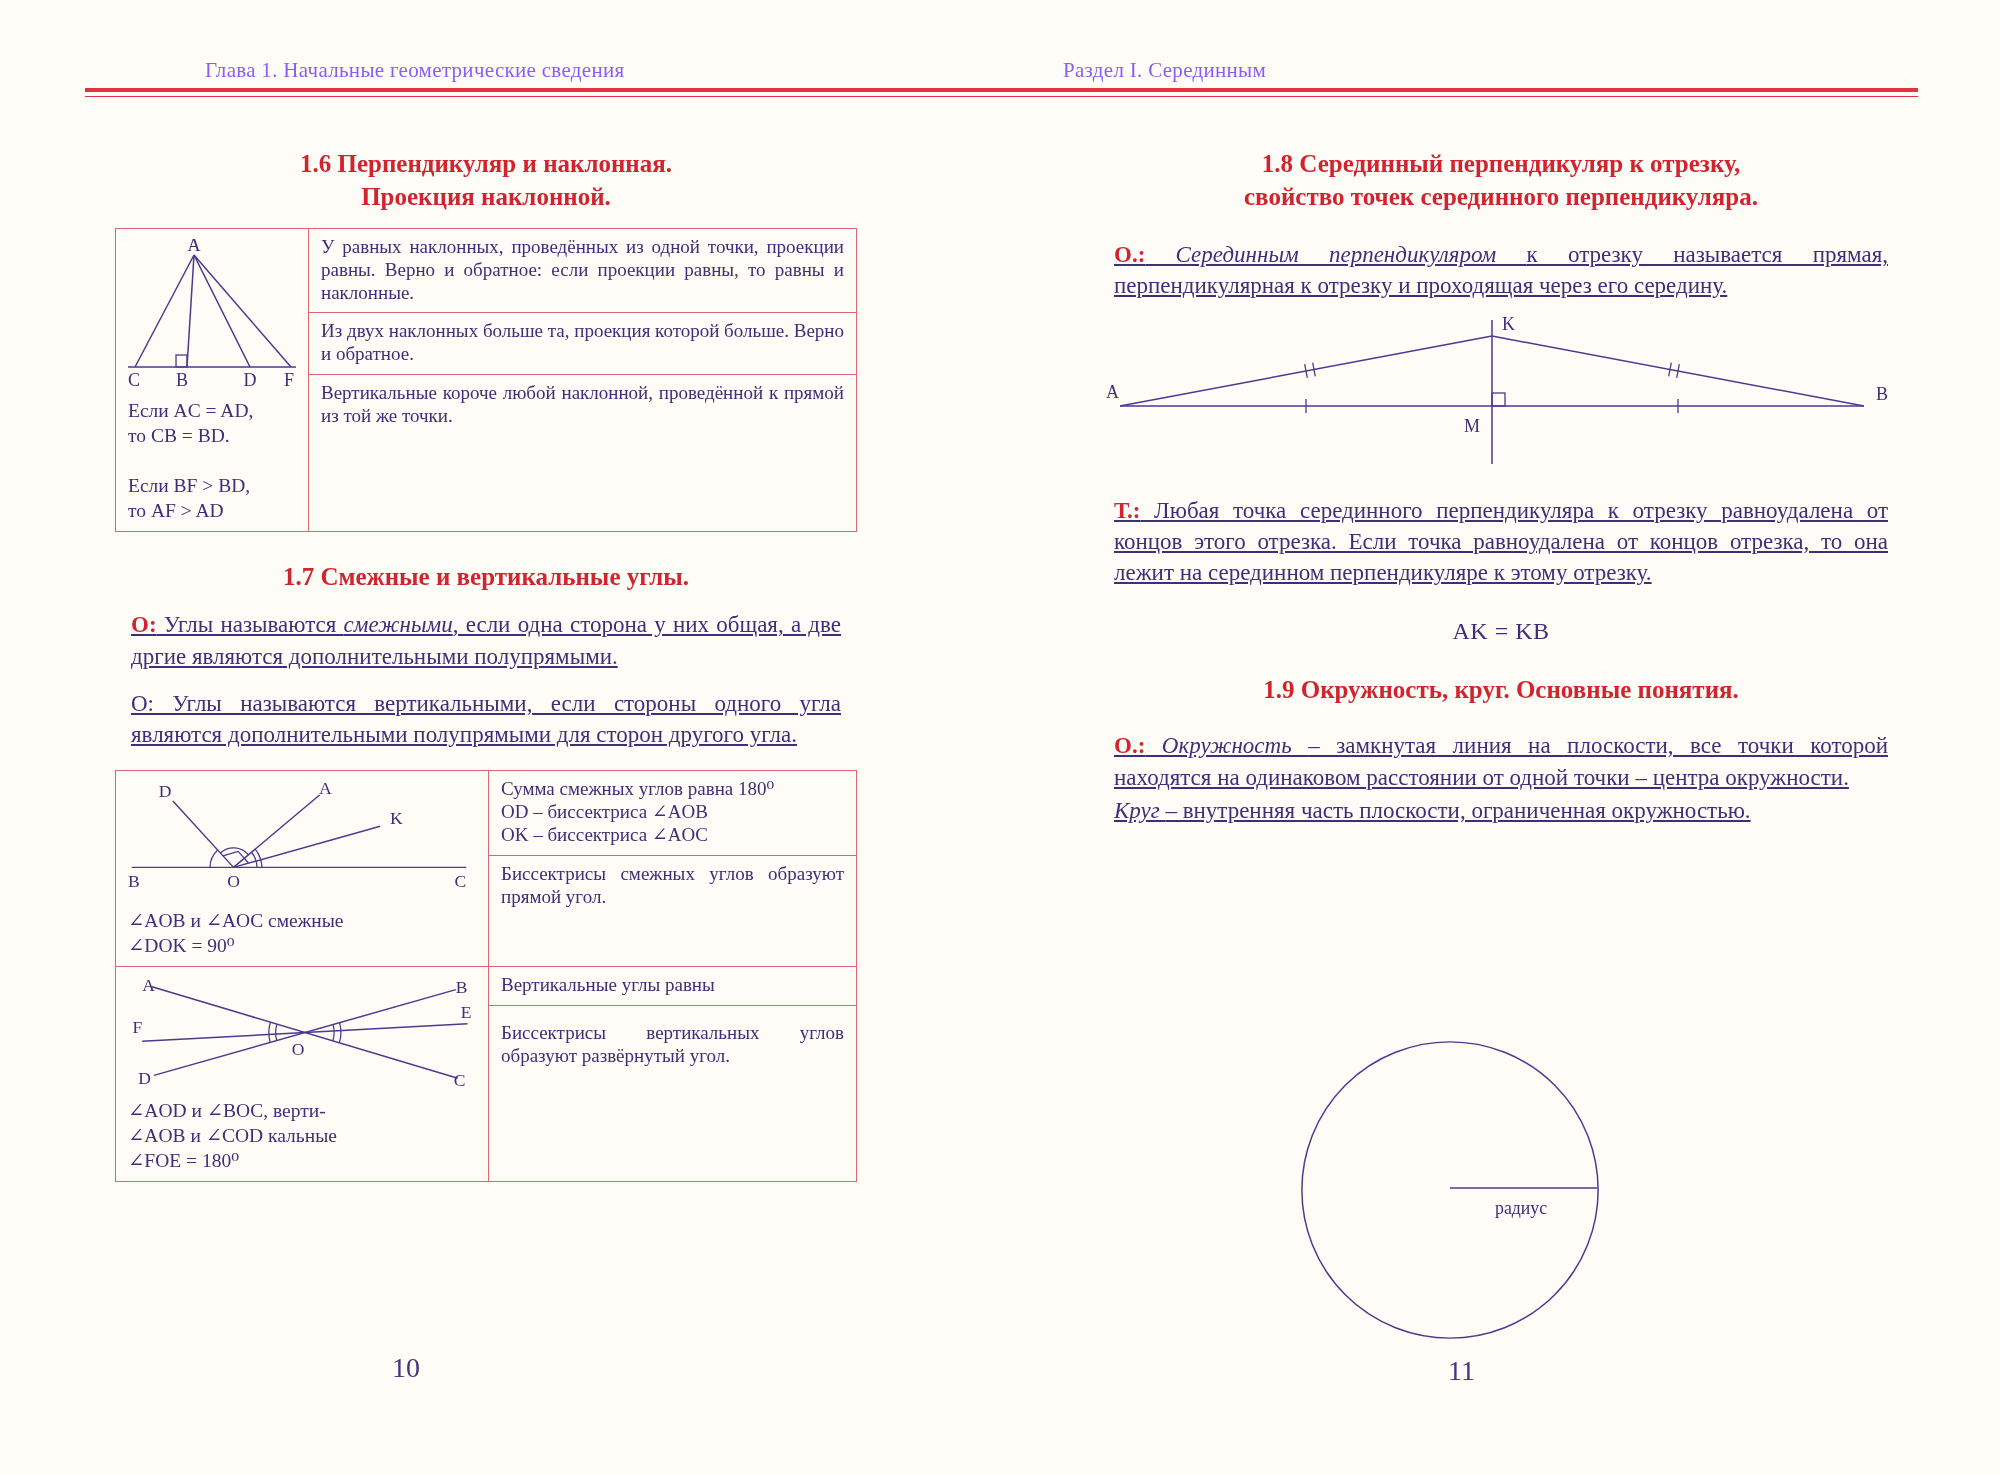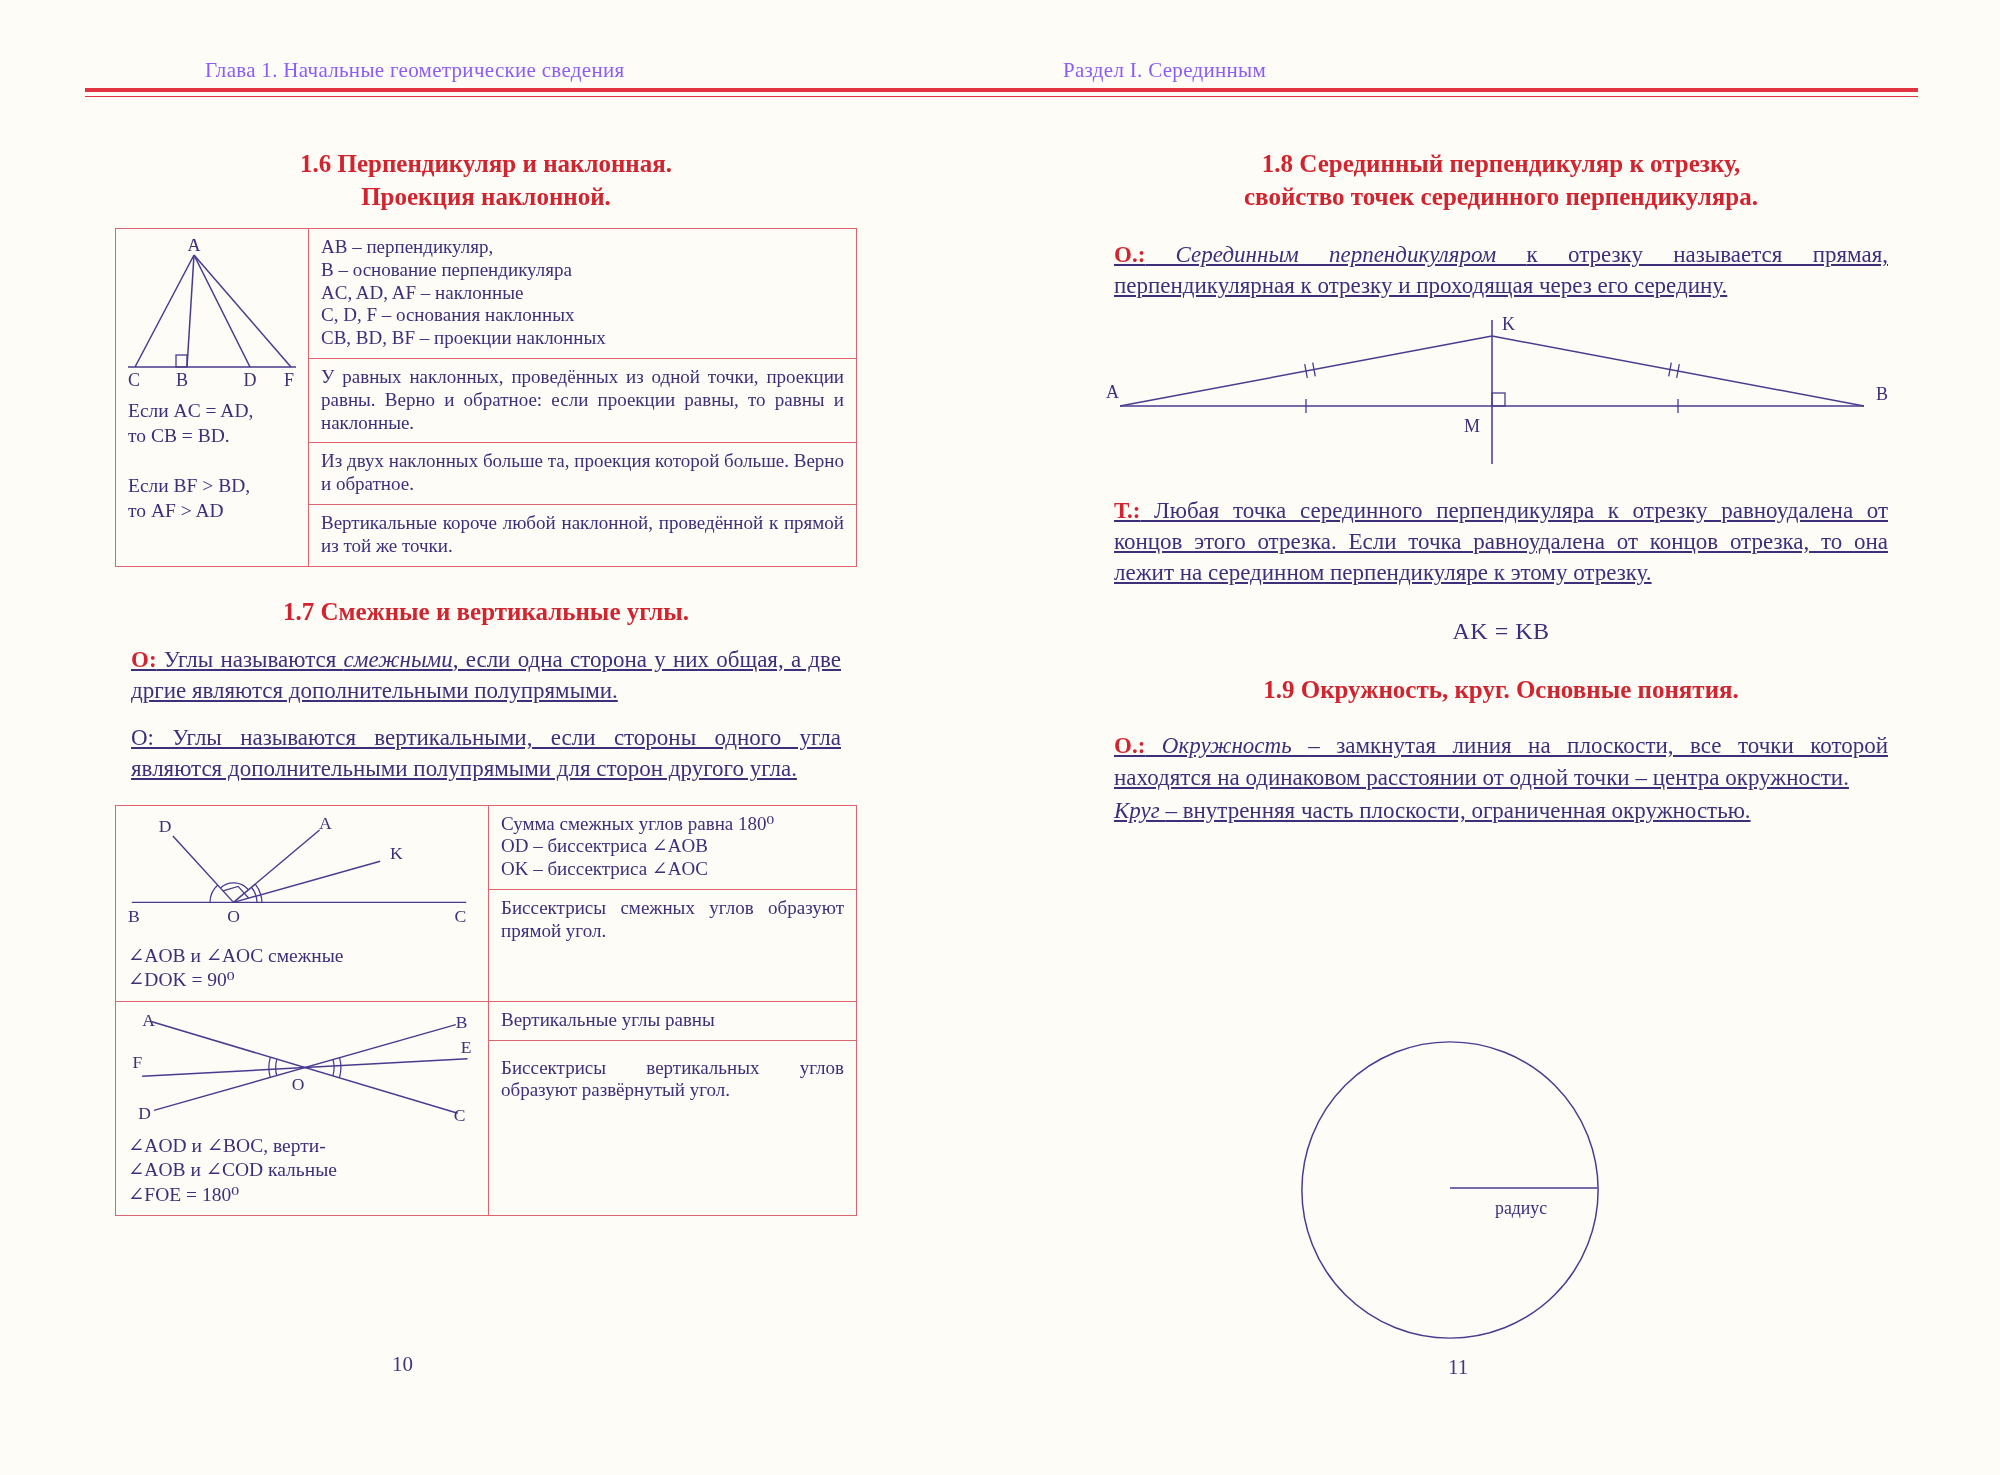--- a/index.html
+++ b/index.html
@@ -34,21 +34,21 @@
   .text-cell { border-left:1.7px solid #dc6570; }
   .bt { border-top:1.7px solid #dc6570; }
   .tblock { padding:7px 12px 8px; font-size:19px; line-height:1.2; text-align:justify; }
   .tblock + .tblock { border-top:1.7px solid #dc6570; }
   .fig-cap { font-size:19.5px; line-height:1.26; margin-top:10px; padding-left:4px; }
   .gap { margin-top:26px; }
   .pad-top { padding-top:16px; }
 
   .formula { margin-top:30px; text-align:center; font-size:24px; letter-spacing:.5px; }
 
-  .page-num { position:absolute; font-size:21px; color:#43357f; }
+  .page-num { position:absolute; font-size:28px; color:#43357f; }
   .pn-left  { left:392px; top:1352px; }
   .pn-right { left:1448px; top:1355px; }
 
   svg { display:block; }
   svg .ln { stroke:#4b3a8e; stroke-width:1.5; fill:none; }
   svg .thin { stroke:#4b3a8e; stroke-width:1.3; fill:none; }
   svg text { font-family:"Liberation Serif","DejaVu Serif",serif; font-size:18px; fill:#3d2f7a; }
   .circle-fig { position:absolute; left:1292px; top:1032px; }
 </style>
 </head>
@@ -83,27 +83,20 @@
           <text x="165" y="147" text-anchor="middle">F</text>
         </svg>
         <div class="fig-cap">
           <div>Если AC = AD,</div>
           <div>то CB = BD.</div>
           <div class="gap">Если BF &gt; BD,</div>
           <div>то AF &gt; AD</div>
         </div>
       </div>
       <div class="text-cell">
-        <div class="tblock">
-          <div>AB – перпендикуляр,</div>
-          <div>B – основание перпендикуляра</div>
-          <div>AC, AD, AF – наклонные</div>
-          <div>C, D, F – основания наклонных</div>
-          <div>CB, BD, BF – проекции наклонных</div>
-        </div>
         <div class="tblock">У равных наклонных, проведённых из одной точки, проекции равны. Верно и обратное: если проекции равны, то равны и наклонные.</div>
         <div class="tblock">Из двух наклонных больше та, проекция которой больше. Верно и обратное.</div>
         <div class="tblock">Вертикальные короче любой наклонной, проведённой к прямой из той же точки.</div>
       </div>
     </div>
 
     <h2 class="sec-title mt28">1.7 Смежные и вертикальные углы.</h2>
 
     <p class="para"><span class="red">О:</span><span> Углы называются </span><span class="em">смежными</span><span>, если одна сторона у них общая, а две дргие являются дополнительными полупрямыми.</span></p>
 

